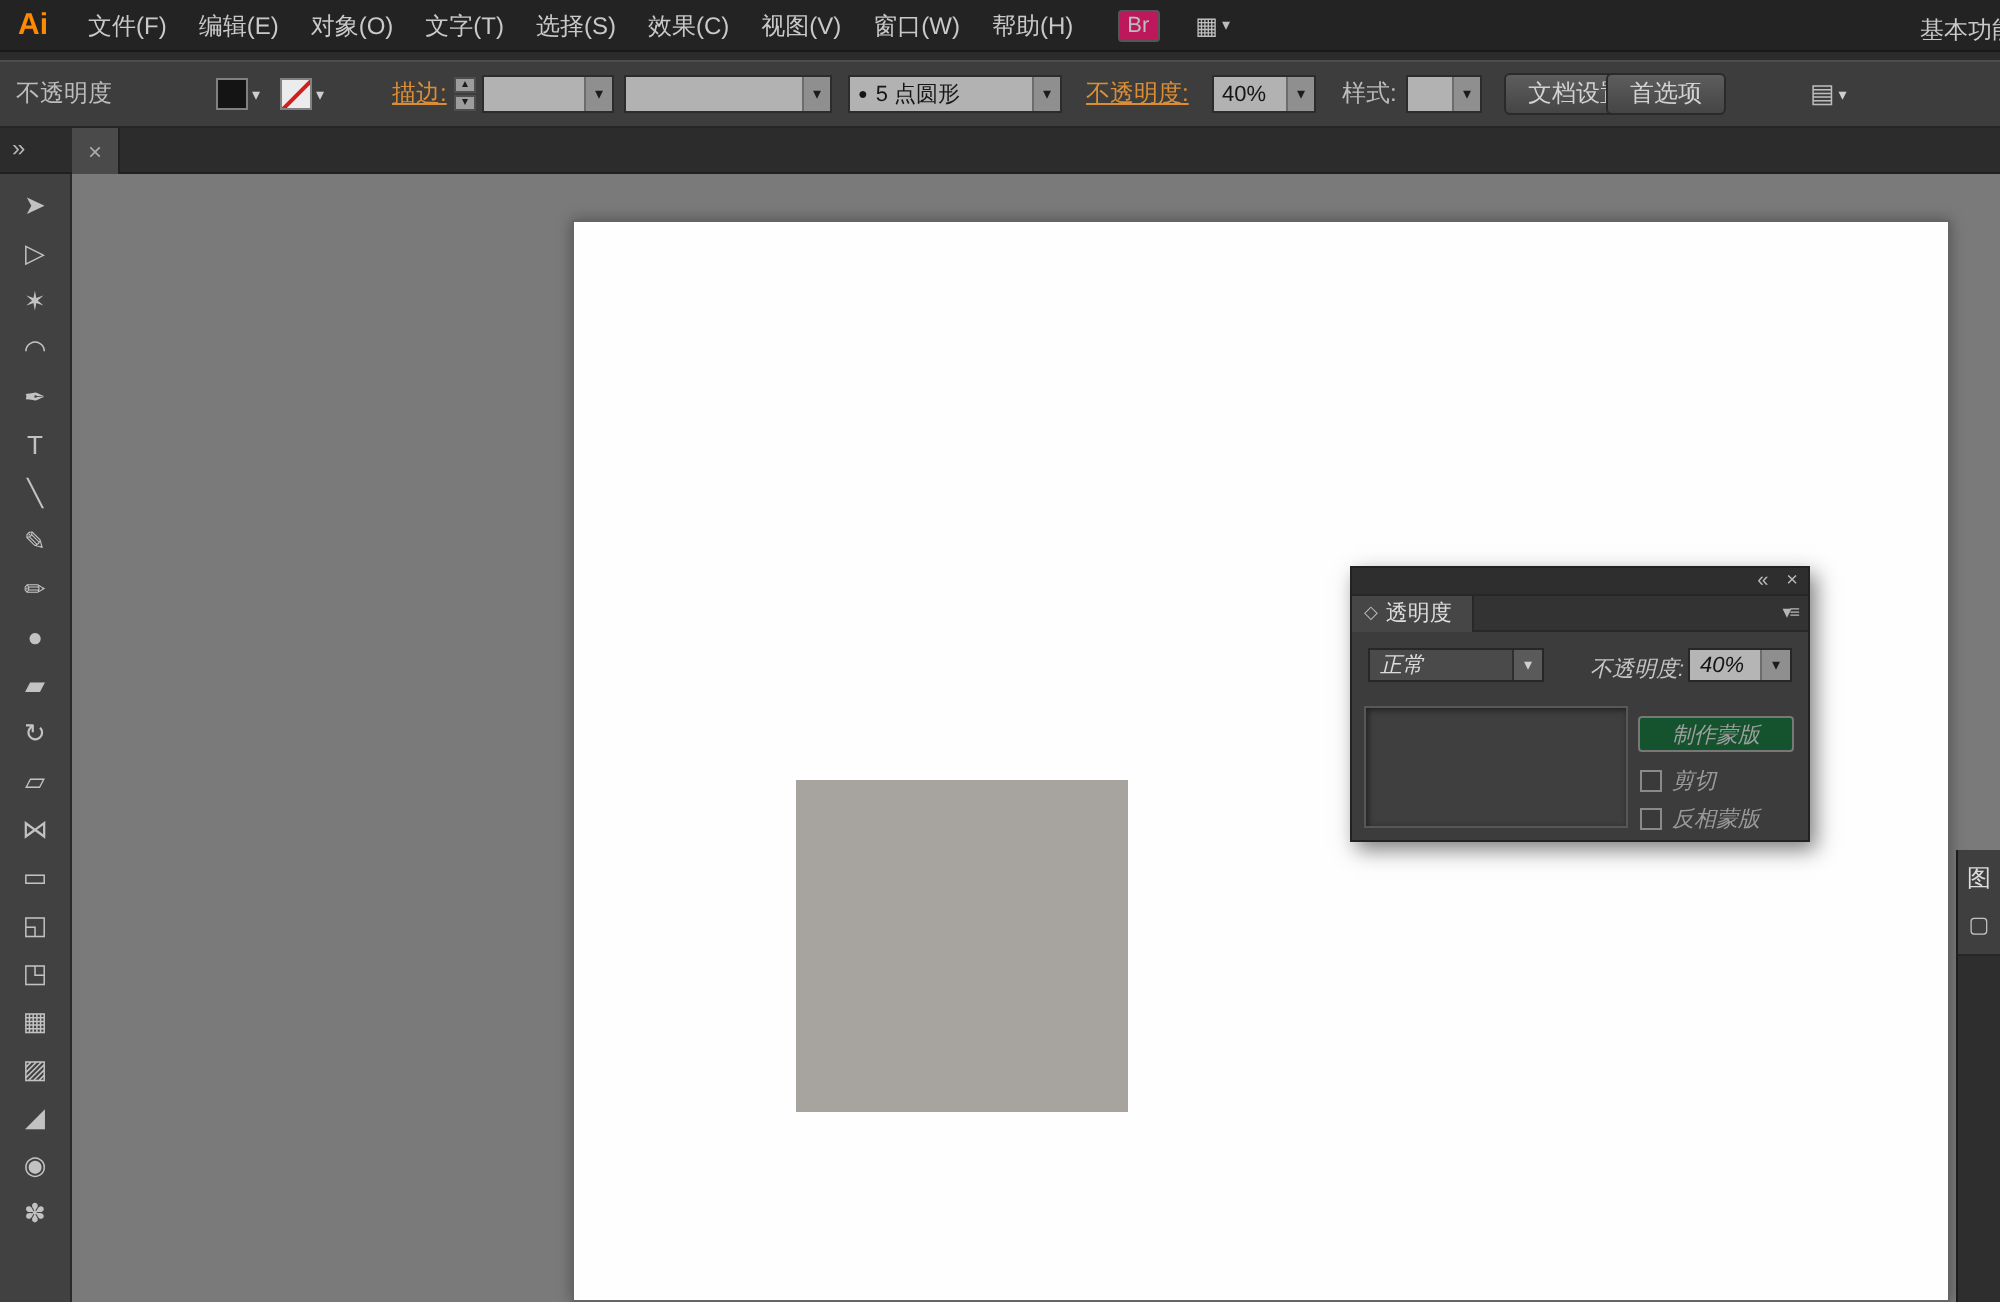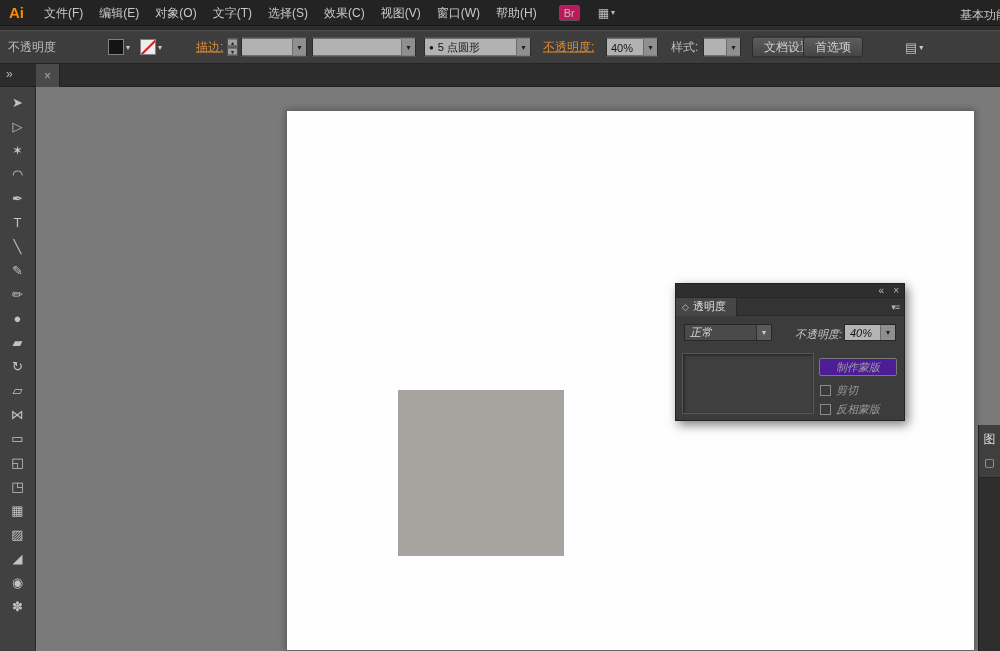--- a/index.html
+++ b/index.html
@@ -85,21 +85,21 @@
   .p-combo.dark .val { color:#dcdcdc; }
   .p-combo.light { background:#b5b5b5; }
   .p-combo.light .val { color:#141414; }
   .p-combo .val { flex:1; font-size:11px; padding:0 5px; display:flex; align-items:center; white-space:nowrap; }
   .p-combo .abtn { width:15px; background:#5a5a5a; border-left:1px solid #2f2f2f; color:#cfcfcf;
                    display:flex; align-items:center; justify-content:center; font-size:8px; }
   .p-combo.light .abtn { background:#8f8f8f; color:#1c1c1c; border-left:1px solid #6c6c6c; }
   .p-opacity-label { position:absolute; left:119px; top:11px; color:#c6c6c6; }
   .thumb-box { position:absolute; left:6px; top:37px; width:132px; height:61px; background:#3f3f3f;
                border:1px solid #575757; box-shadow:inset 1px 1px 3px rgba(0,0,0,.5); }
-  .mask-btn { position:absolute; left:143px; top:42px; width:78px; height:18px; background:#4c1d95;
+  .mask-btn { position:absolute; left:143px; top:42px; width:78px; height:18px; background:#14532d;
               border:1px solid #787878; border-radius:2px; color:#9e9e9e; font-size:11px;
               display:flex; align-items:center; justify-content:center; }
   .chk-row { position:absolute; left:144px; display:flex; align-items:center; gap:5px; color:#9a9a9a; }
   .chk { width:11px; height:11px; border:1px solid #8a8a8a; background:#3a3a3a; display:inline-block; }
 
   
   .right-dock { position:absolute; right:0; top:425px; bottom:0; width:22px; background:#2e2e2e;
                 border-left:1px solid #1c1c1c; z-index:25; }
   .right-dock .dock-tab { background:#3f3f3f; border-bottom:1px solid #262626; padding:6px 0 8px 0;
                           display:flex; flex-direction:column; align-items:center; gap:8px; cursor:pointer; }

